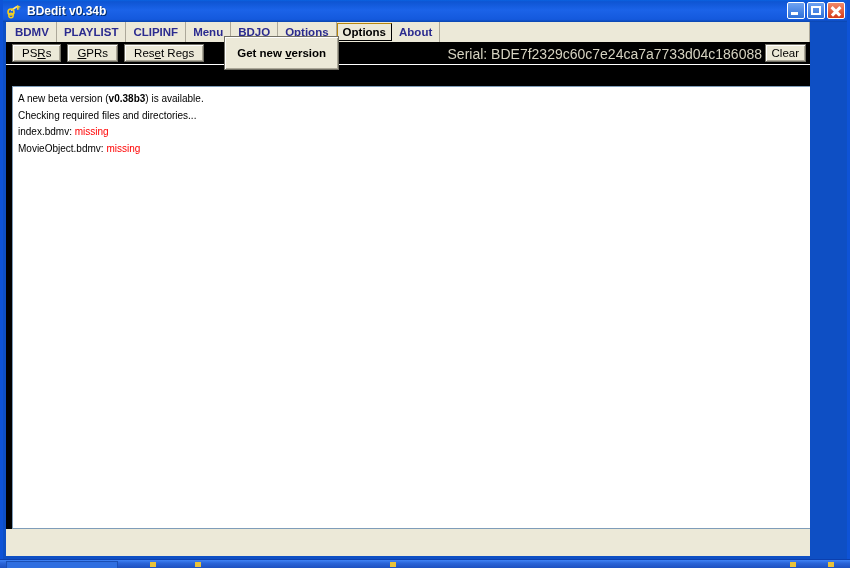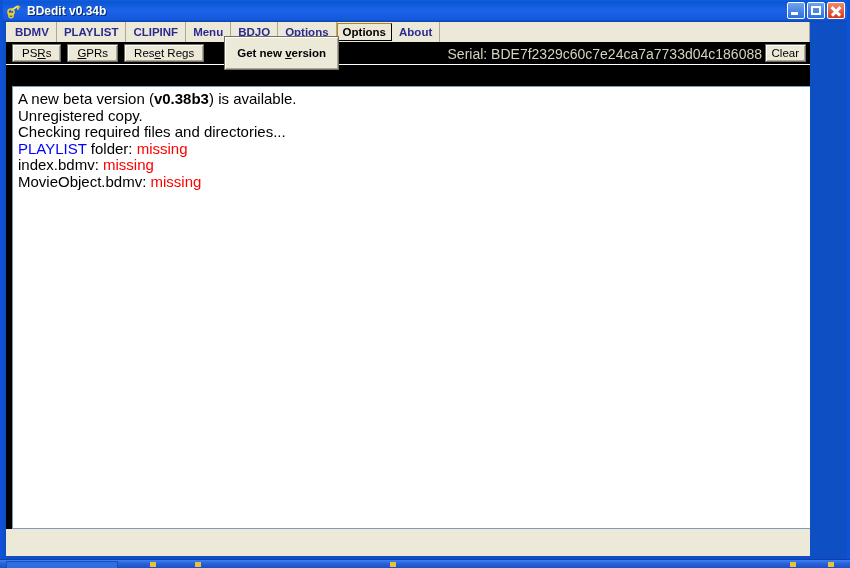--- a/index.html
+++ b/index.html
@@ -99,21 +99,21 @@
   
   .logpanel{
     position:absolute;left:6px;top:64px;width:826px;height:443px;
     background:#ffffff;
     border:1px solid #7f9db9;
     box-sizing:border-box;
     padding:4px 5px;
     overflow:hidden;
   }
   .logline{
-    font-size:15px;line-height:16.6px;color:#000;white-space:nowrap;
+    font-size:10px;line-height:16.6px;color:#000;white-space:nowrap;
   }
   .c-blue{color:#0000ff;}
   .c-red{color:#ff0000;}
   .b{font-weight:bold;}
   
   .bottombar{
     position:absolute;left:0;top:507px;width:838px;height:42px;
     background:#ece9d8;
   }
 </style>
@@ -195,23 +195,21 @@
           <span>Serial: </span>
           <span>BDE7f2329c60c7e24ca7a7733d04c186088</span>
         </div>
         <div class="btn btn-clear">
           <span>Clear</span>
         </div>
       </div>
 
       <div class="logpanel" id="logpanel">
           <div class="logline"><span>A new beta version (</span><span class="b">v0.38b3</span><span>) is available.</span></div>
-          <div class="logline"><span>Unregistered copy.</span></div>
           <div class="logline"><span>Checking required files and directories...</span></div>
-          <div class="logline"><span class="c-blue">PLAYLIST</span><span> folder: </span><span class="c-red">missing</span></div>
           <div class="logline"><span>index.bdmv: </span><span class="c-red">missing</span></div>
           <div class="logline"><span>MovieObject.bdmv: </span><span class="c-red">missing</span></div>
         </div>
 
       <div class="bottombar">
         
 
         
         
         

